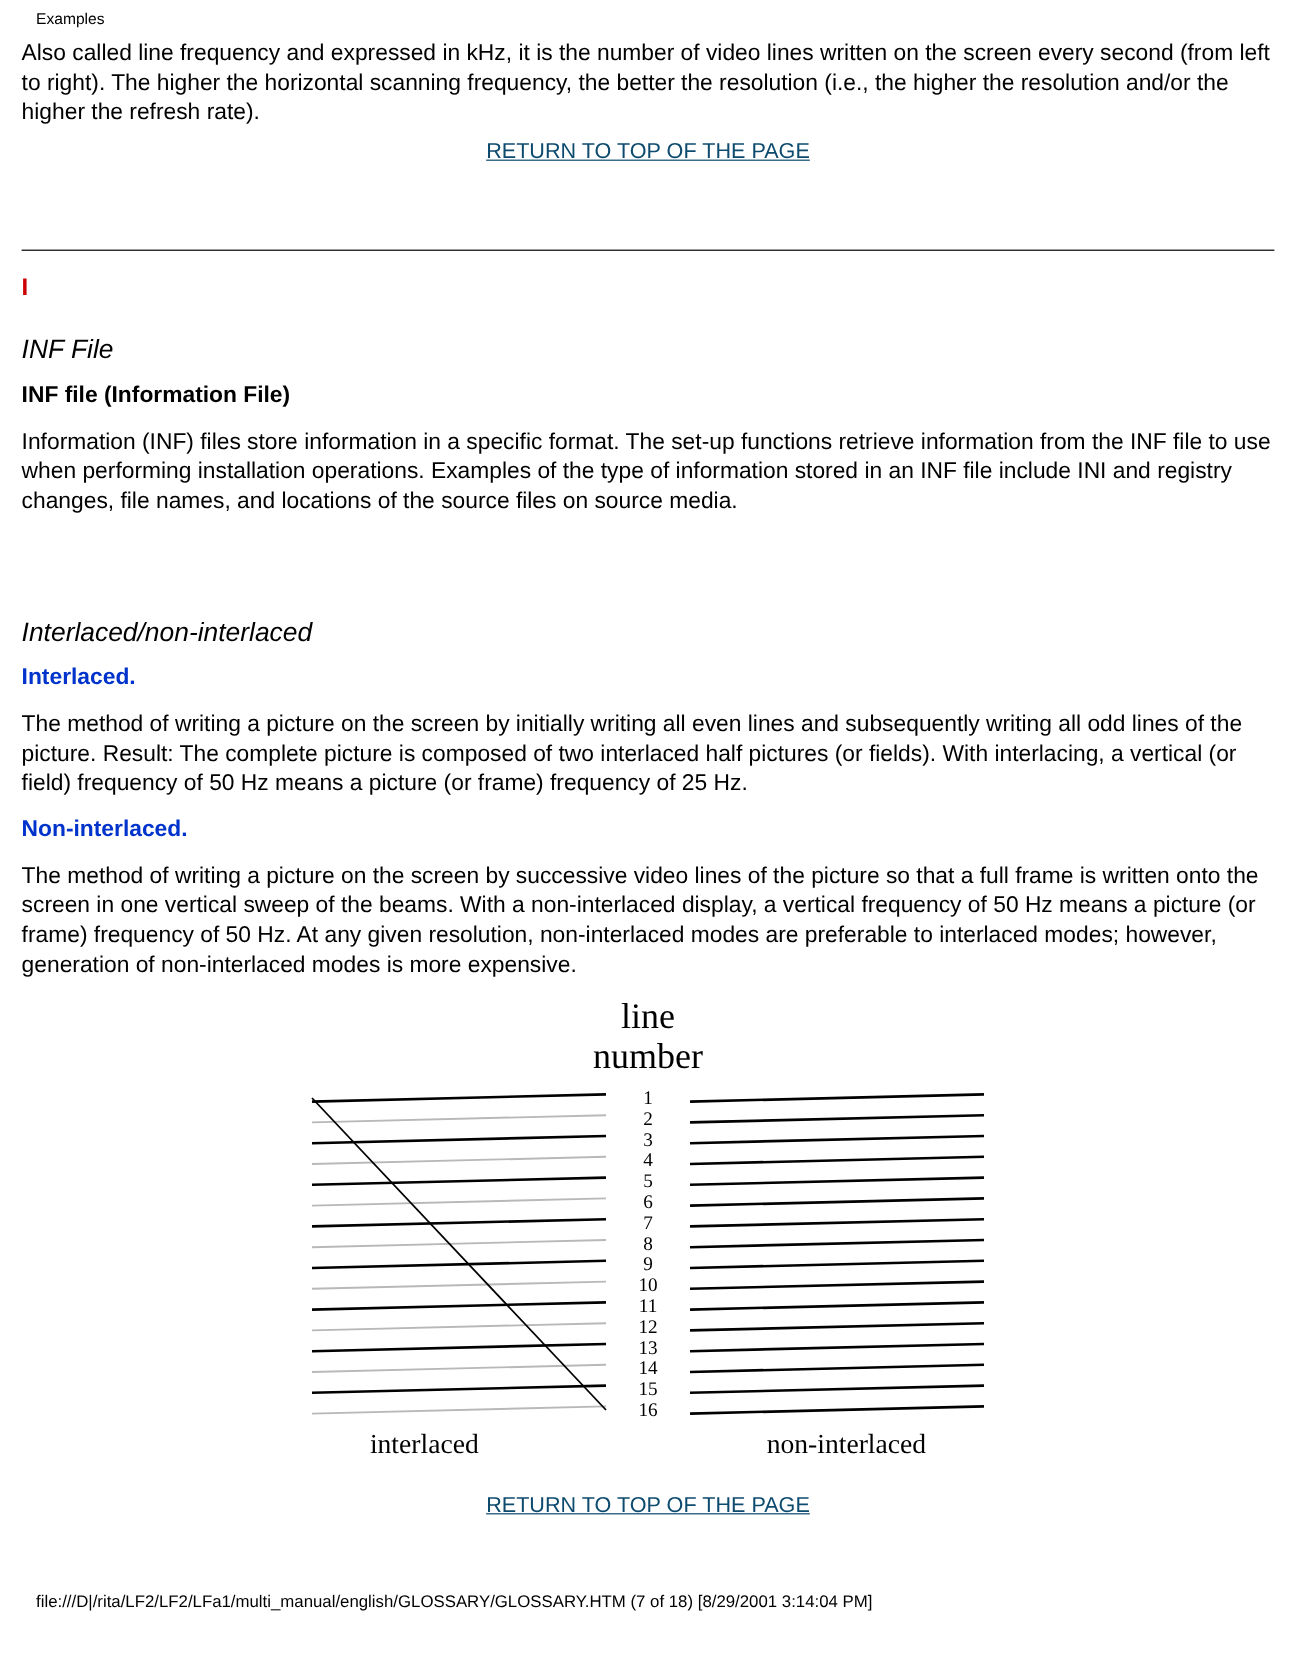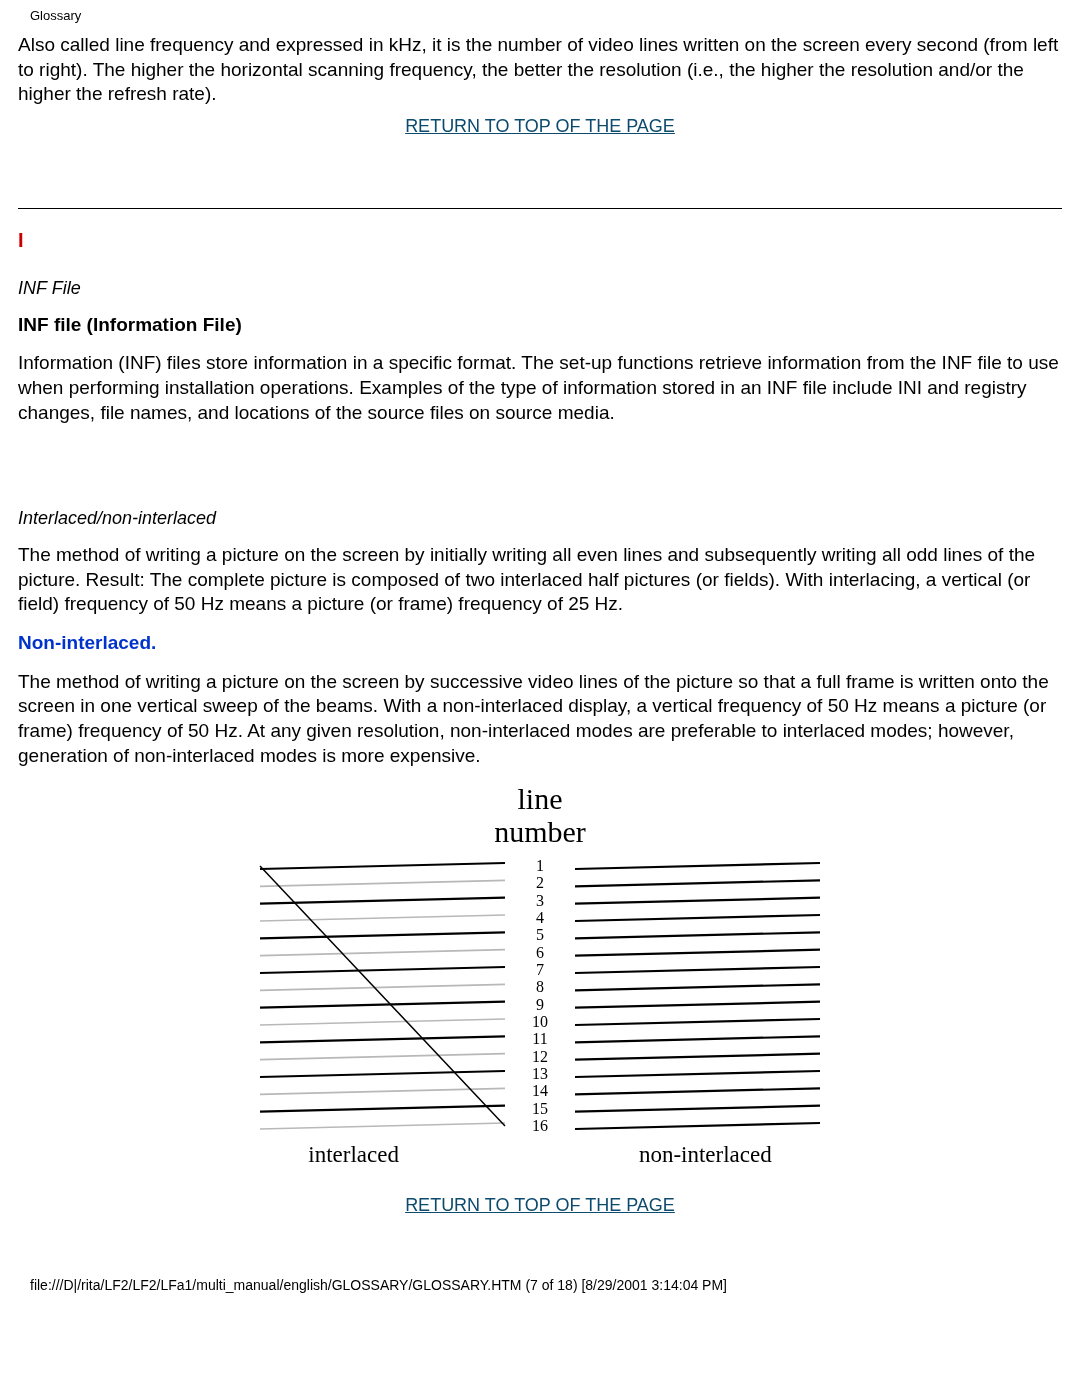--- a/index.html
+++ b/index.html
@@ -39,21 +39,21 @@
       margin: 70px 0 18px 0;
     }
     .section-letter {
       color: #cc0000;
       font-weight: bold;
       font-size: 20px;
       margin-bottom: 24px;
     }
     .term-title {
       font-style: italic;
-      font-size: 18px;
+      font-size: 22px;
       margin-bottom: 12px;
     }
     .term-subtitle {
       font-weight: bold;
       font-size: 19px;
       margin-bottom: 14px;
     }
     .term-subtitle-blue {
       font-weight: bold;
       font-size: 19px;
@@ -92,38 +92,39 @@
       margin-top: 4px;
     }
     .footer {
       font-size: 14px;
       padding: 50px 0 8px 30px;
     }
   </style>
 </head>
 <body>
 
-<div class="header-label">Glossary</div>
+<div class="header-label">Examples</div>
 
 <div class="content">
   <p class="intro-para">Also called line frequency and expressed in kHz, it is the number of video lines written on the screen every second (from left to right). The higher the horizontal scanning frequency, the better the resolution (i.e., the higher the resolution and/or the higher the refresh rate).</p>
 
   <a class="return-link">RETURN TO TOP OF THE PAGE</a>
 
   <hr>
 
   <div class="section-letter">I</div>
 
   <div class="term-title">INF File</div>
   <div class="term-subtitle">INF file (Information File)</div>
   <p class="para">Information (INF) files store information in a specific format. The set-up functions retrieve information from the INF file to use when performing installation operations. Examples of the type of information stored in an INF file include INI and registry changes, file names, and locations of the source files on source media.</p>
 
   <div class="spacer"></div>
 
   <div class="term-title">Interlaced/non-interlaced</div>
+  <div class="term-subtitle-blue">Interlaced.</div>
   <p class="para-tight">The method of writing a picture on the screen by initially writing all even lines and subsequently writing all odd lines of the picture. Result: The complete picture is composed of two interlaced half pictures (or fields). With interlacing, a vertical (or field) frequency of 50 Hz means a picture (or frame) frequency of 25 Hz.</p>
   <div class="term-subtitle-blue">Non-interlaced.</div>
   <p class="para-tight">The method of writing a picture on the screen by successive video lines of the picture so that a full frame is written onto the screen in one vertical sweep of the beams. With a non-interlaced display, a vertical frequency of 50 Hz means a picture (or frame) frequency of 50 Hz. At any given resolution, non-interlaced modes are preferable to interlaced modes; however, generation of non-interlaced modes is more expensive.</p>
 
   <div class="diagram-container">
     <div class="diagram-title">
       <span>line</span><br>
       <span>number</span>
     </div>
 

